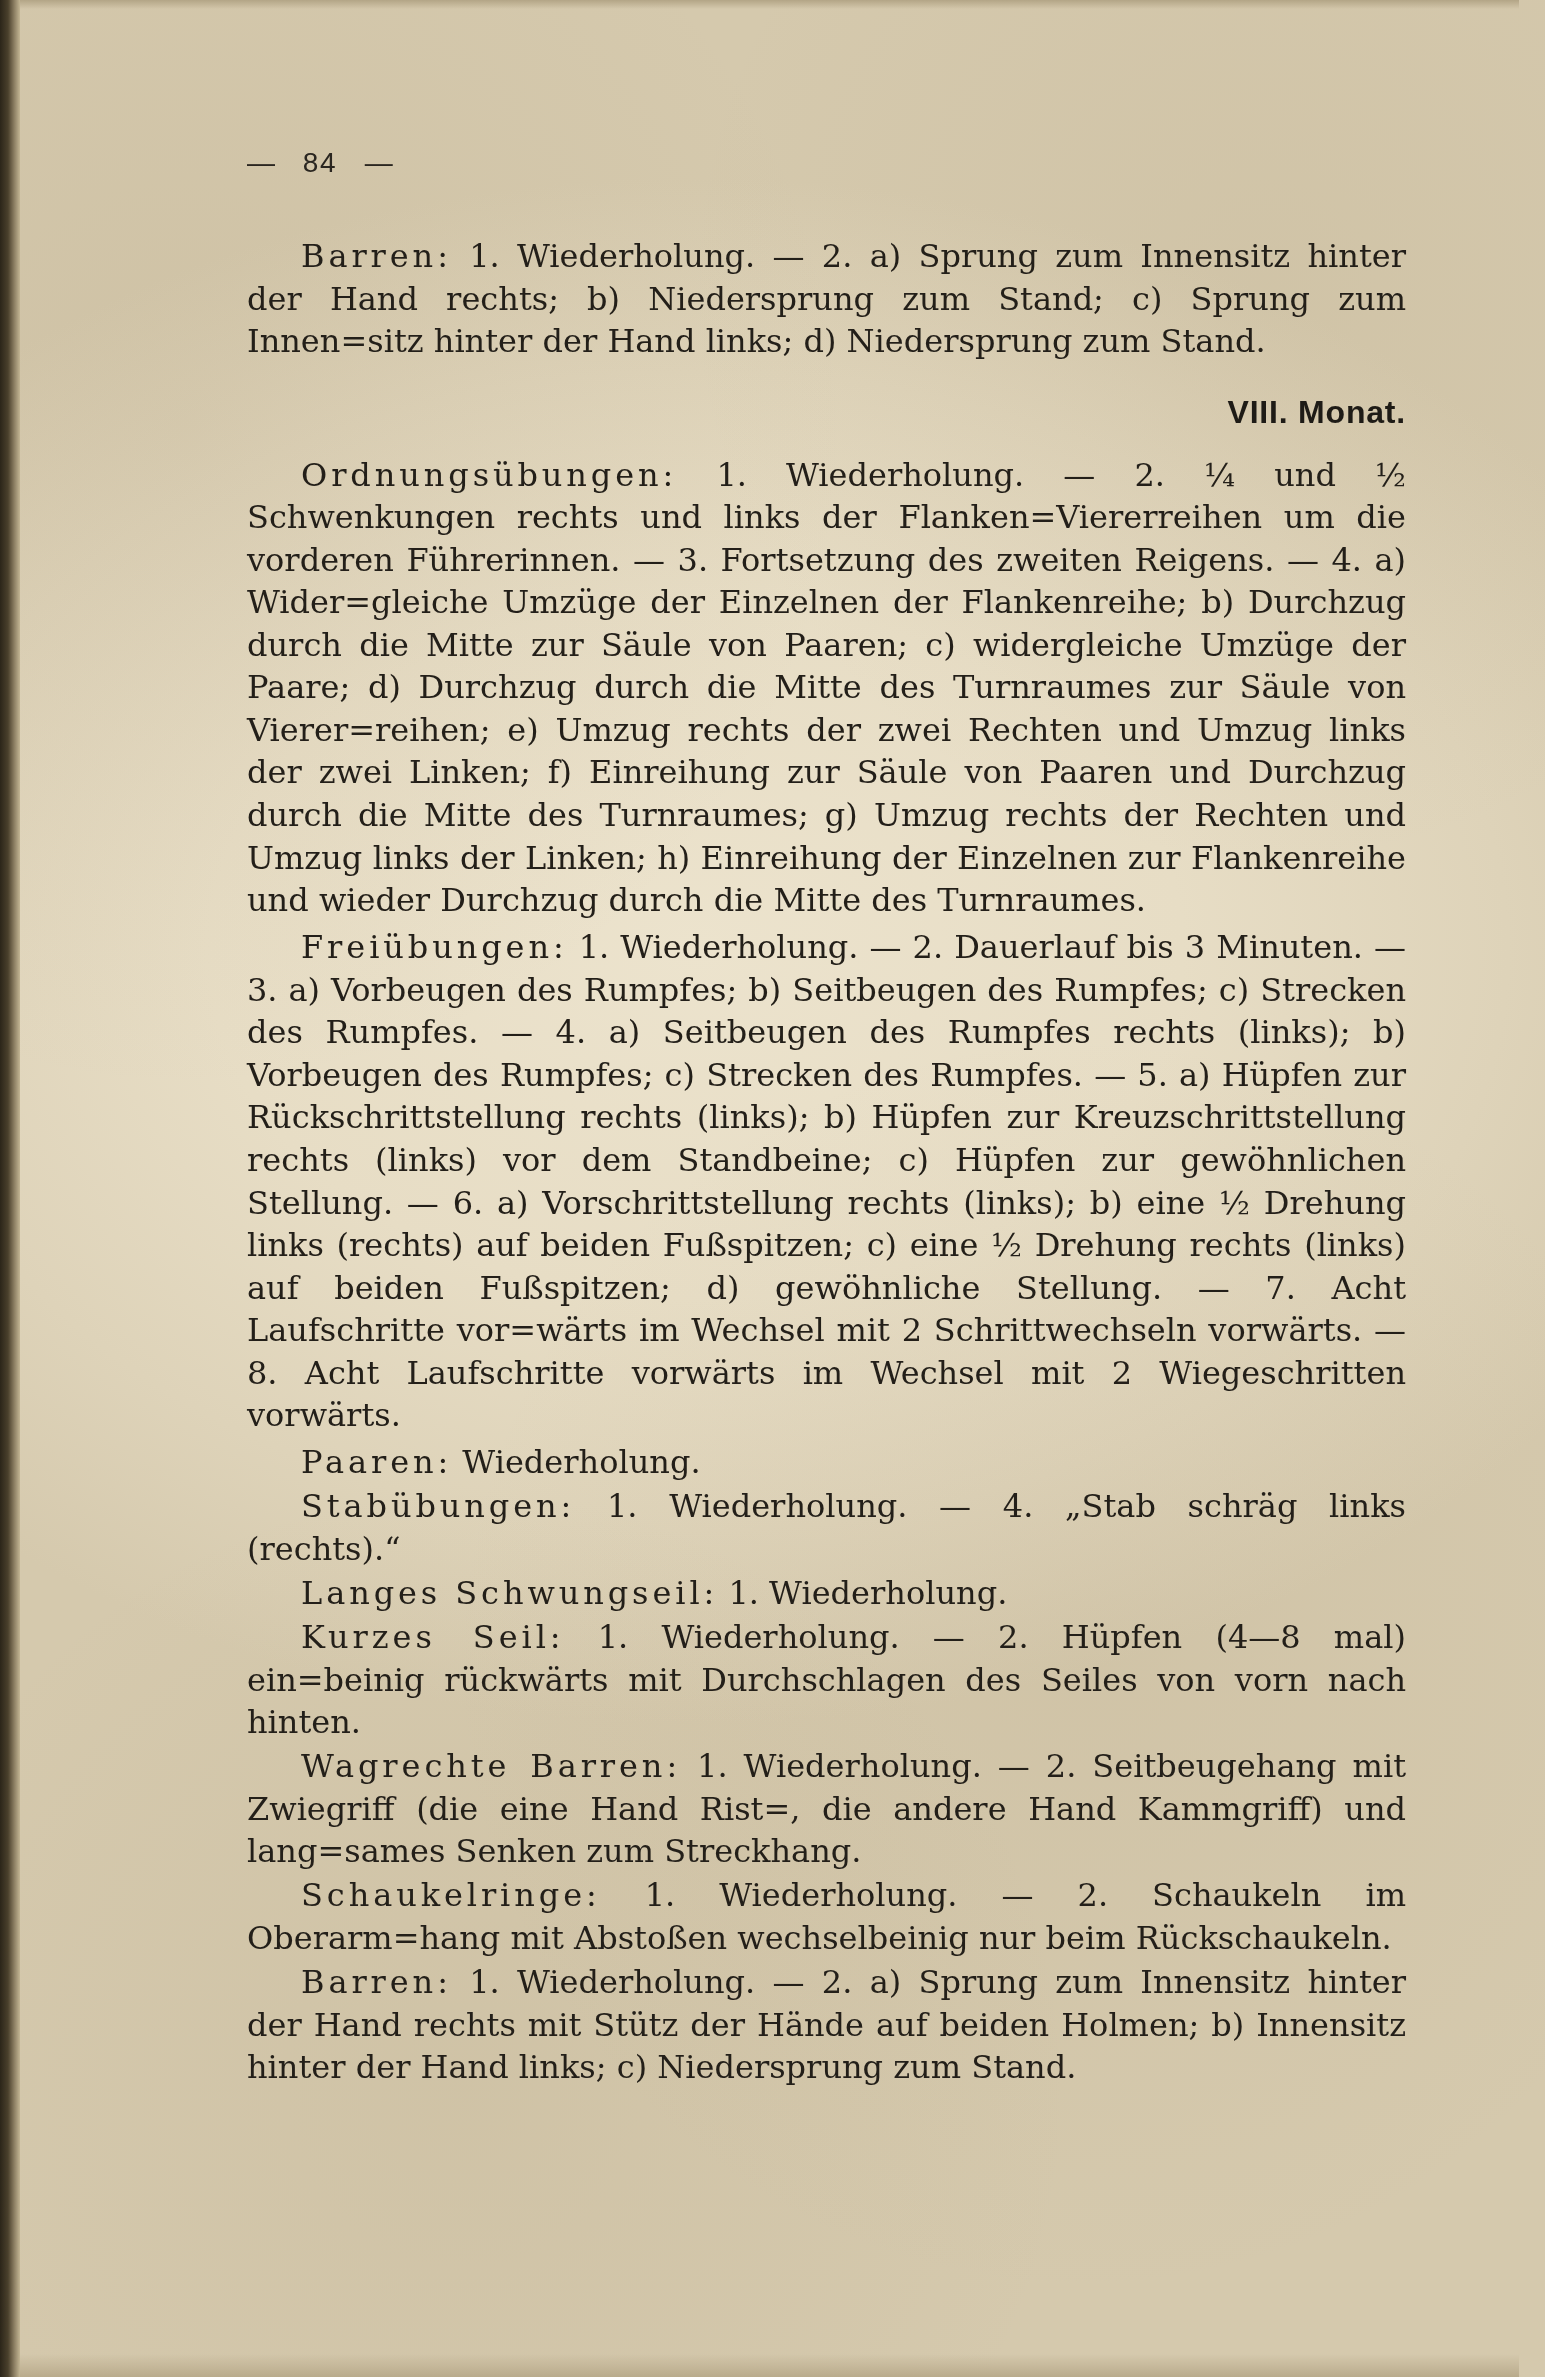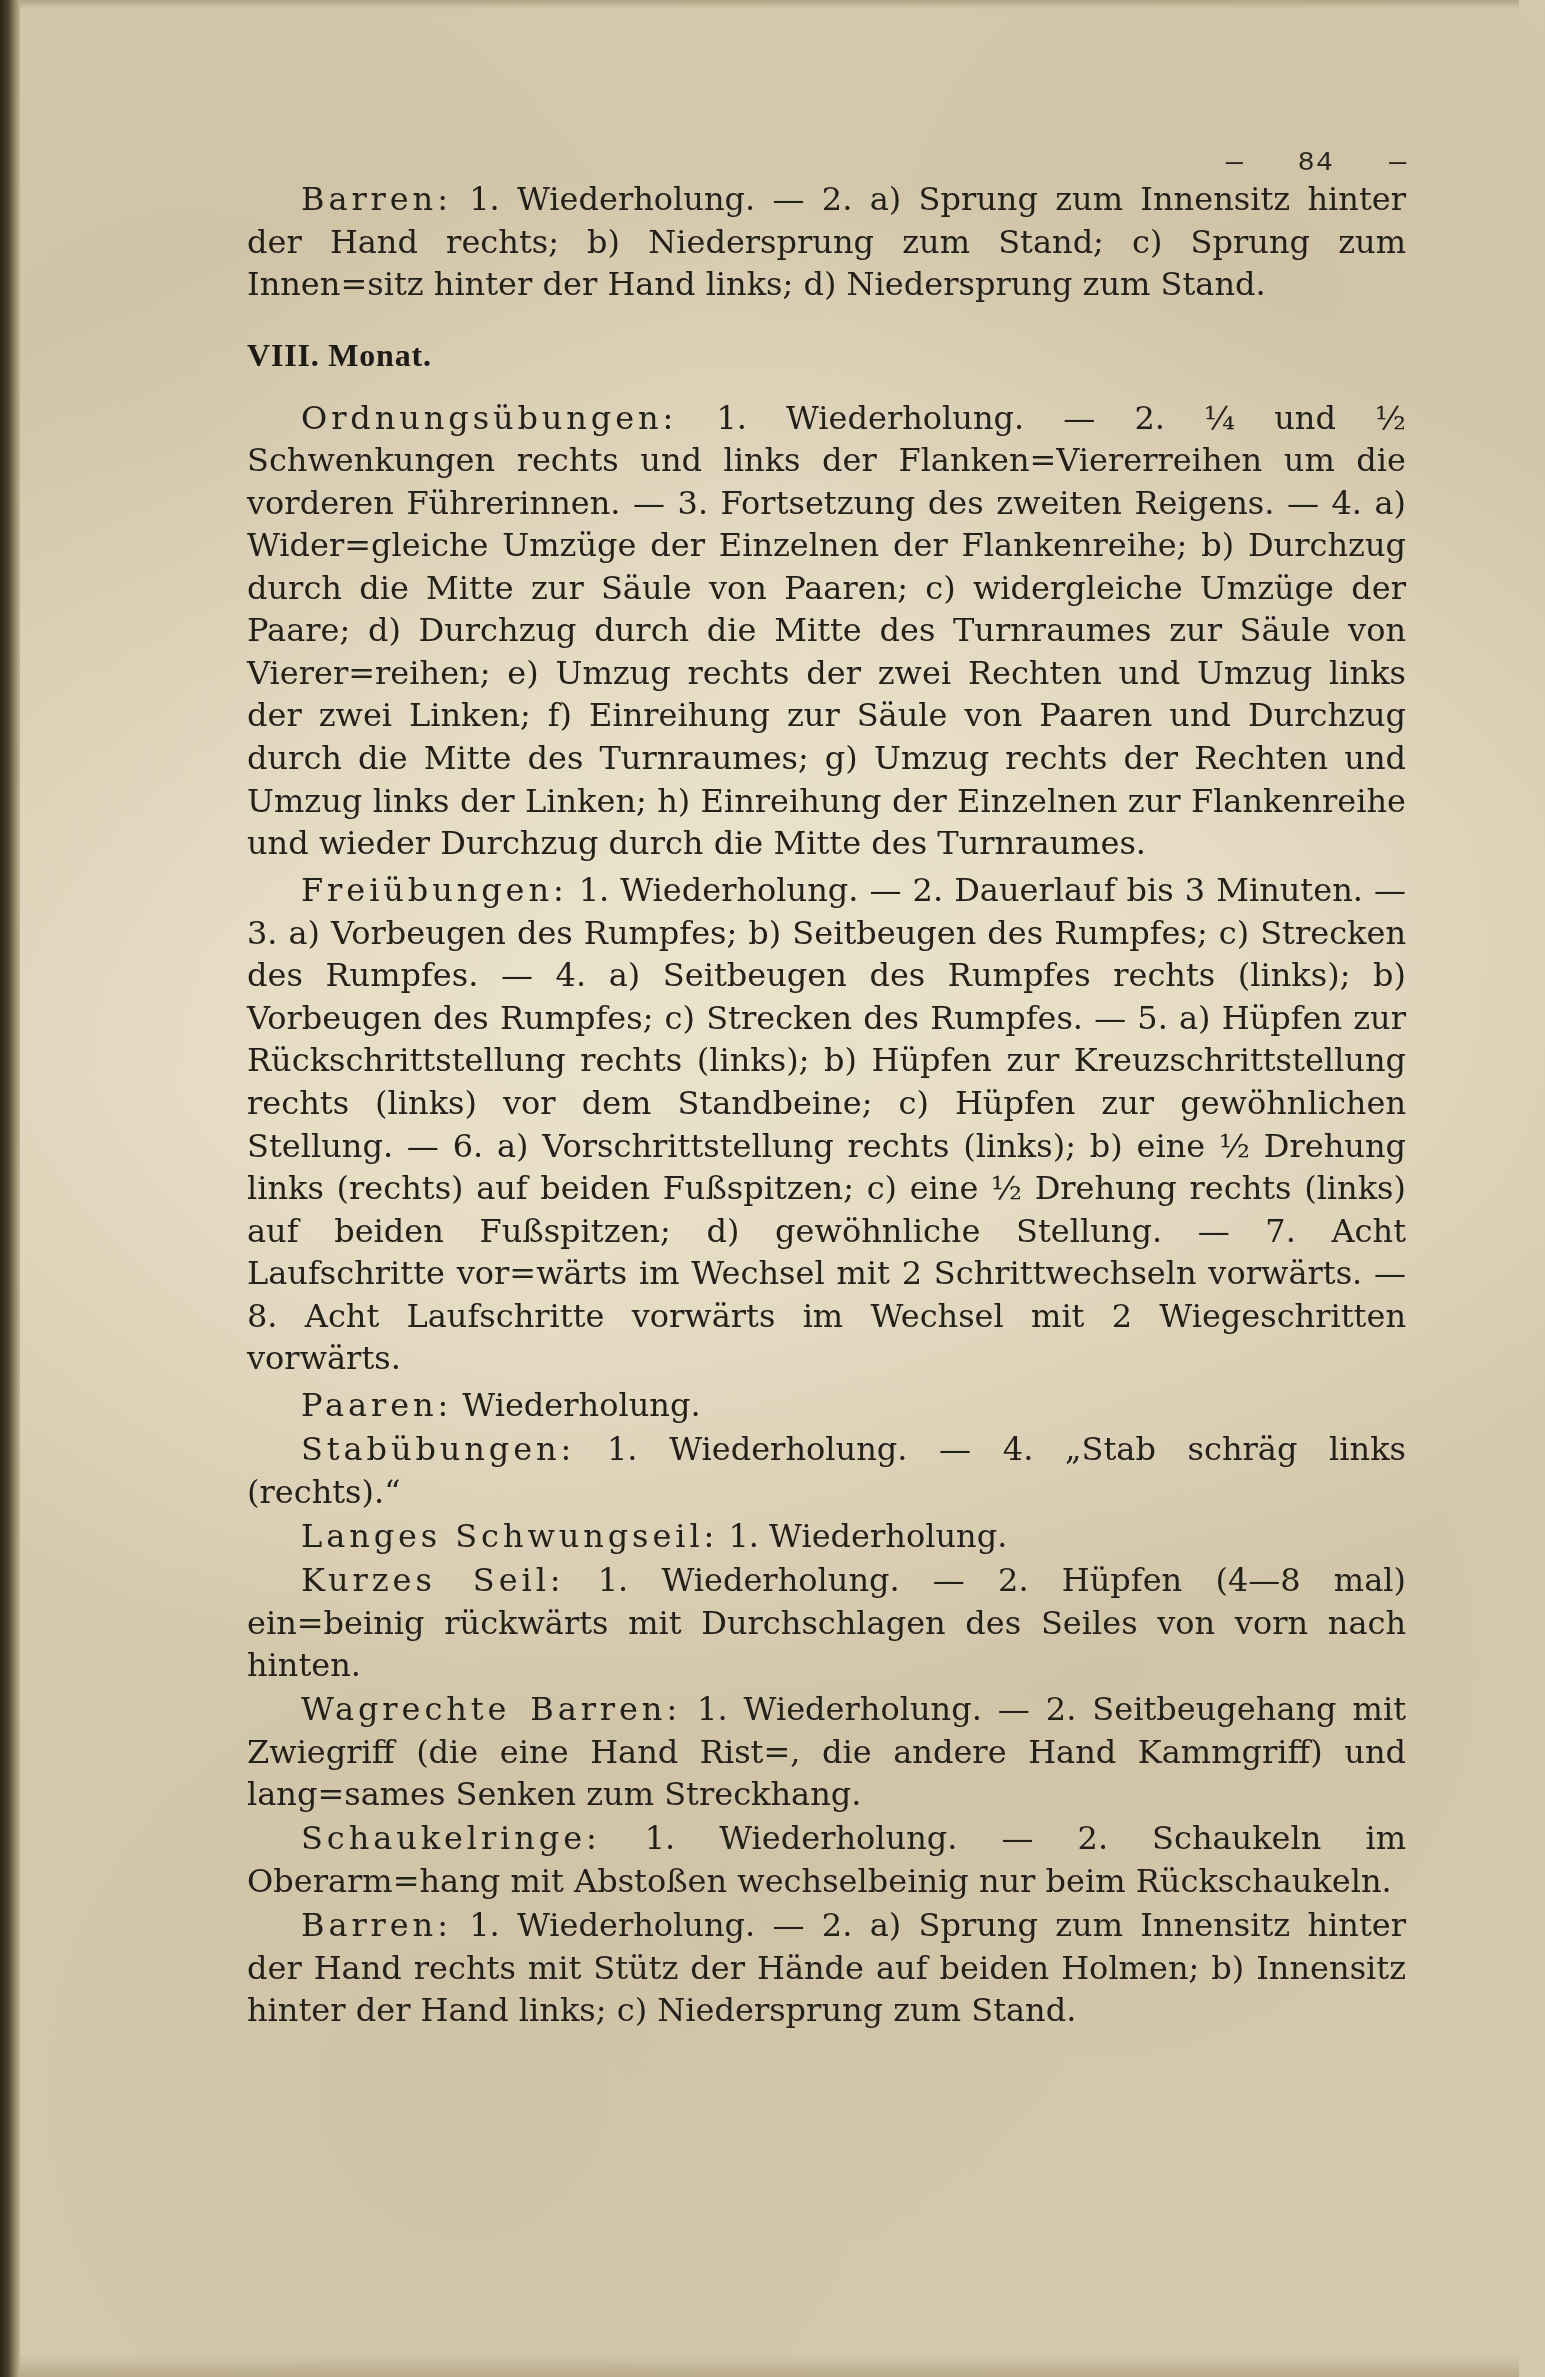--- a/index.html
+++ b/index.html
@@ -60,49 +60,50 @@
   }
 
   #content {
     position: absolute;
     left: 247px;
     top: 147px;
     width: 1159px;
   }
 
   .folio {
-    text-align: right;
+    text-align: left;
     font-size: 28px;
     letter-spacing: 1.5px;
     color: #2a2620;
-    font-family: Liberation Mono, monospace;
+    margin-bottom: 56px;
+    font-family: Liberation Sans, sans-serif;
   }
   .folio .dash { letter-spacing: 0; }
 
   p.para {
     margin: 0 0 4.6px 0;
     font-size: 32px;
     line-height: 1.33;
     text-align: justify;
     text-justify: inter-word;
     color: #231f19;
     text-indent: 54px;
     font-family: "DejaVu Serif", "Liberation Serif", serif;
     -webkit-font-smoothing: none;
   }
   p.para.tight { margin-bottom: 1.5px; }
 
   h2.section {
-    text-align: left;
+    text-align: right;
     font-size: 32px;
     font-weight: bold;
     margin: 31px 0 23px 0;
     letter-spacing: 0.8px;
     color: #1e1b16;
-    font-family: Liberation Serif, serif;
+    font-family: Liberation Sans, sans-serif;
   }
 
   .lead {
     letter-spacing: 3.9px;
   }
 </style>
 </head>
 <body>
 
 <div id="page">

